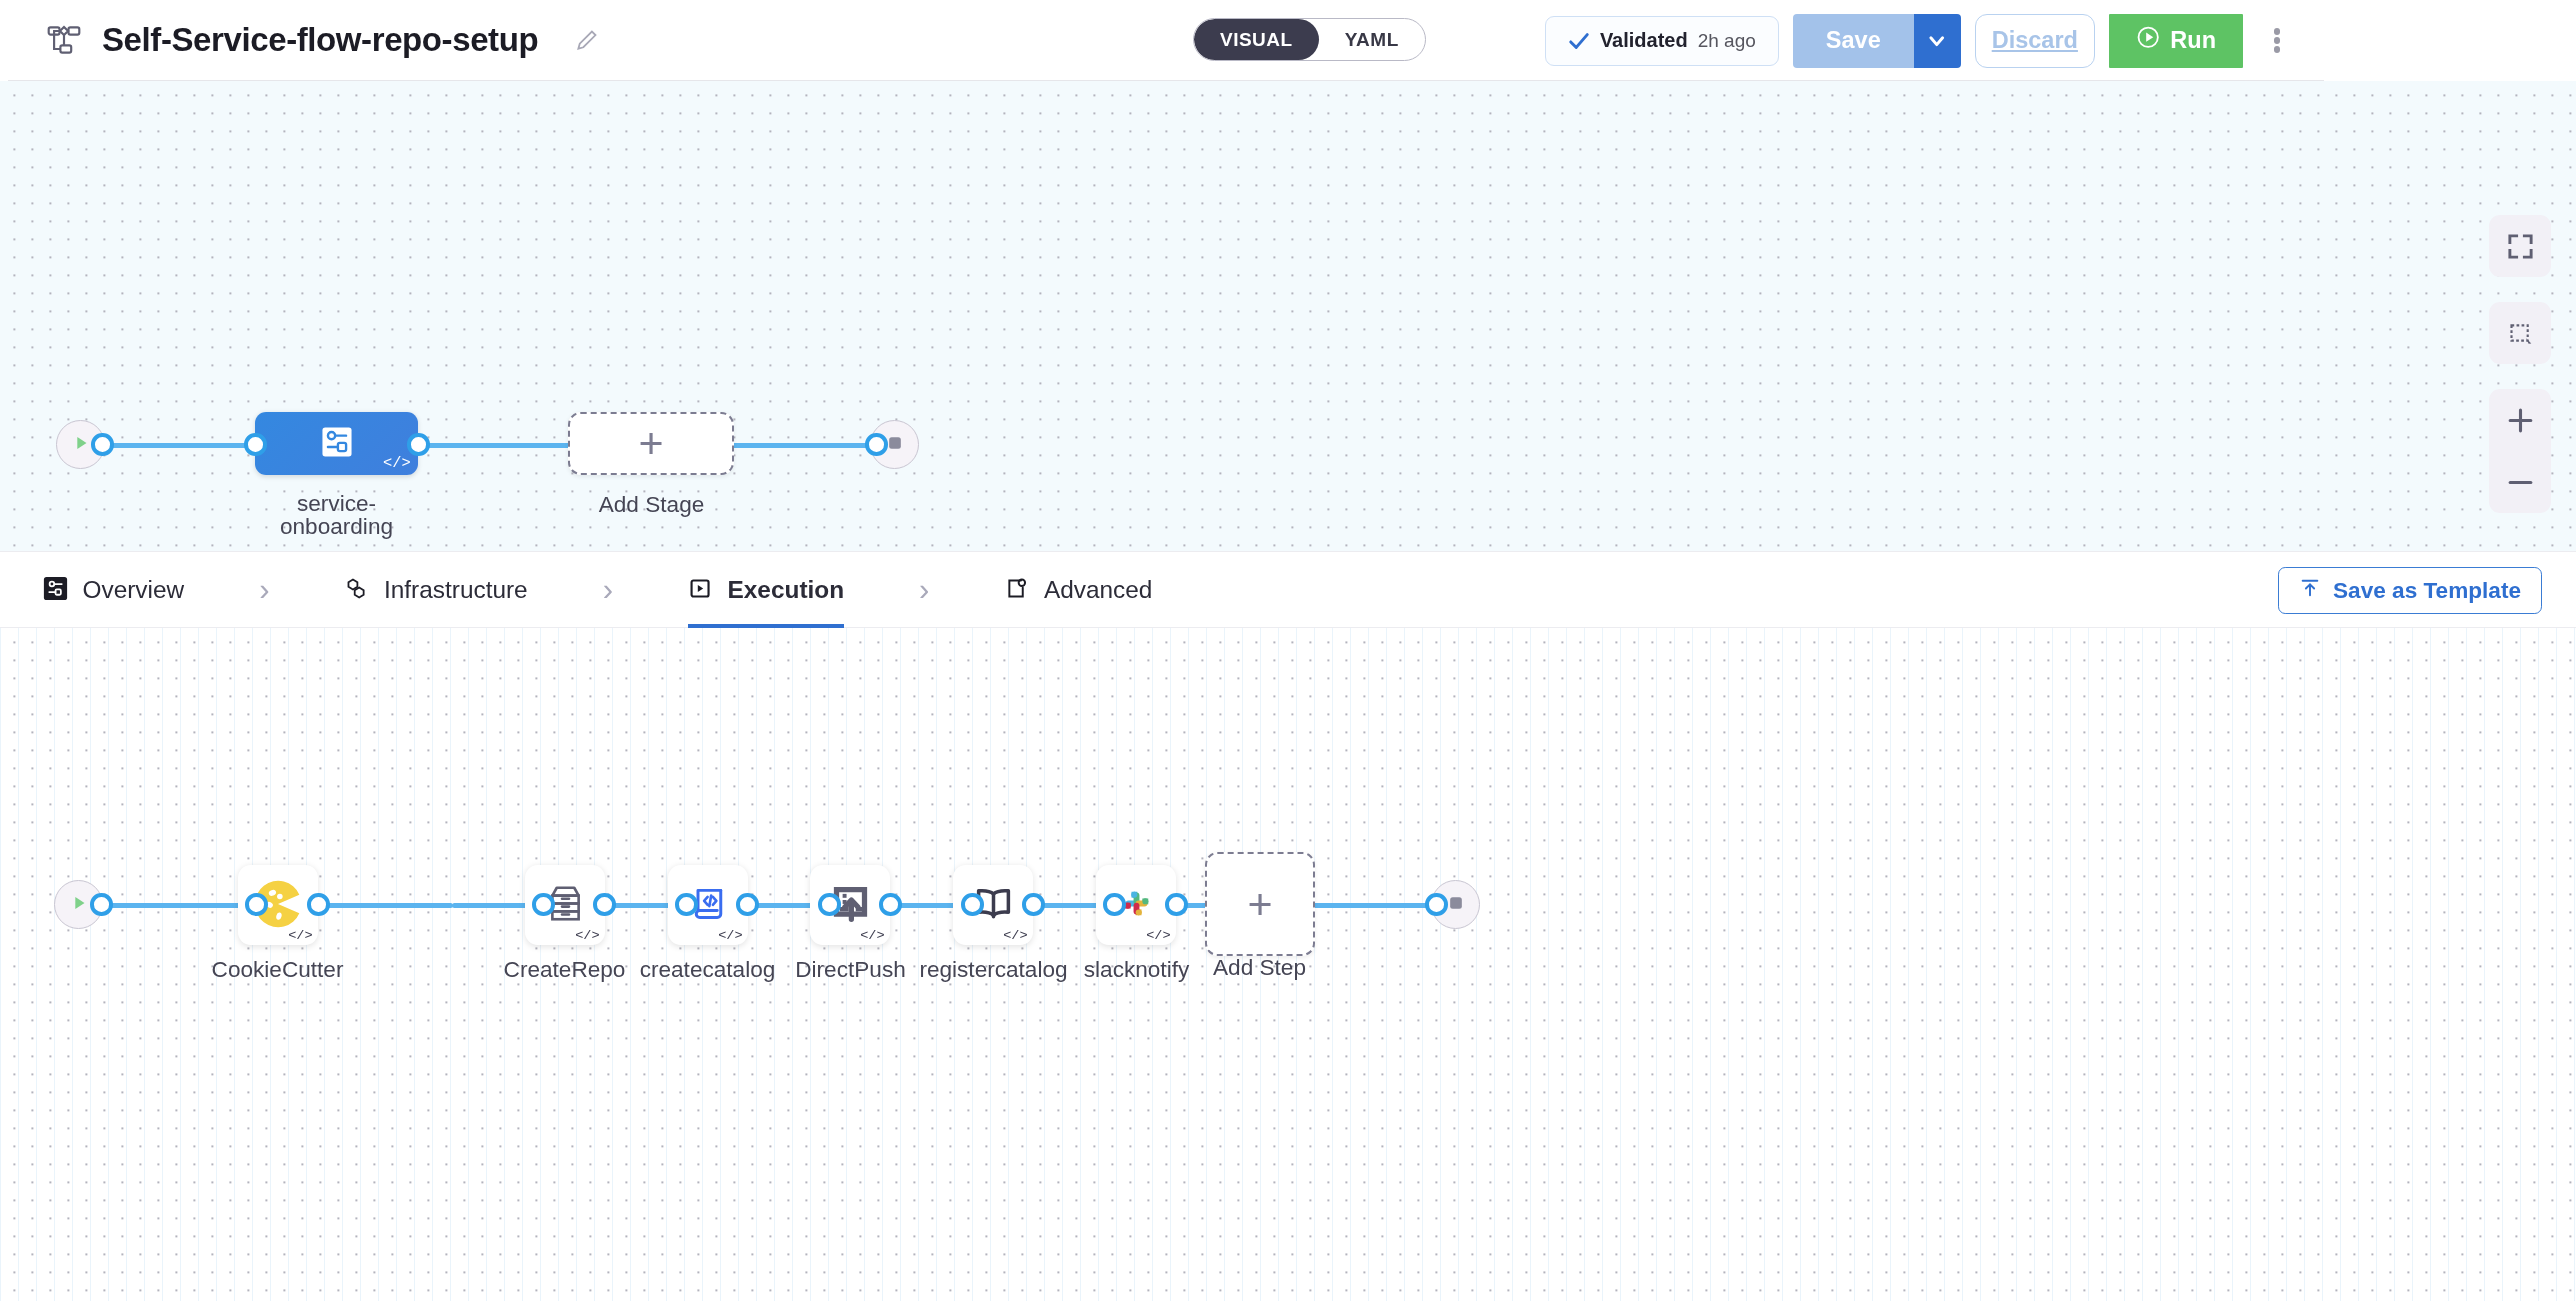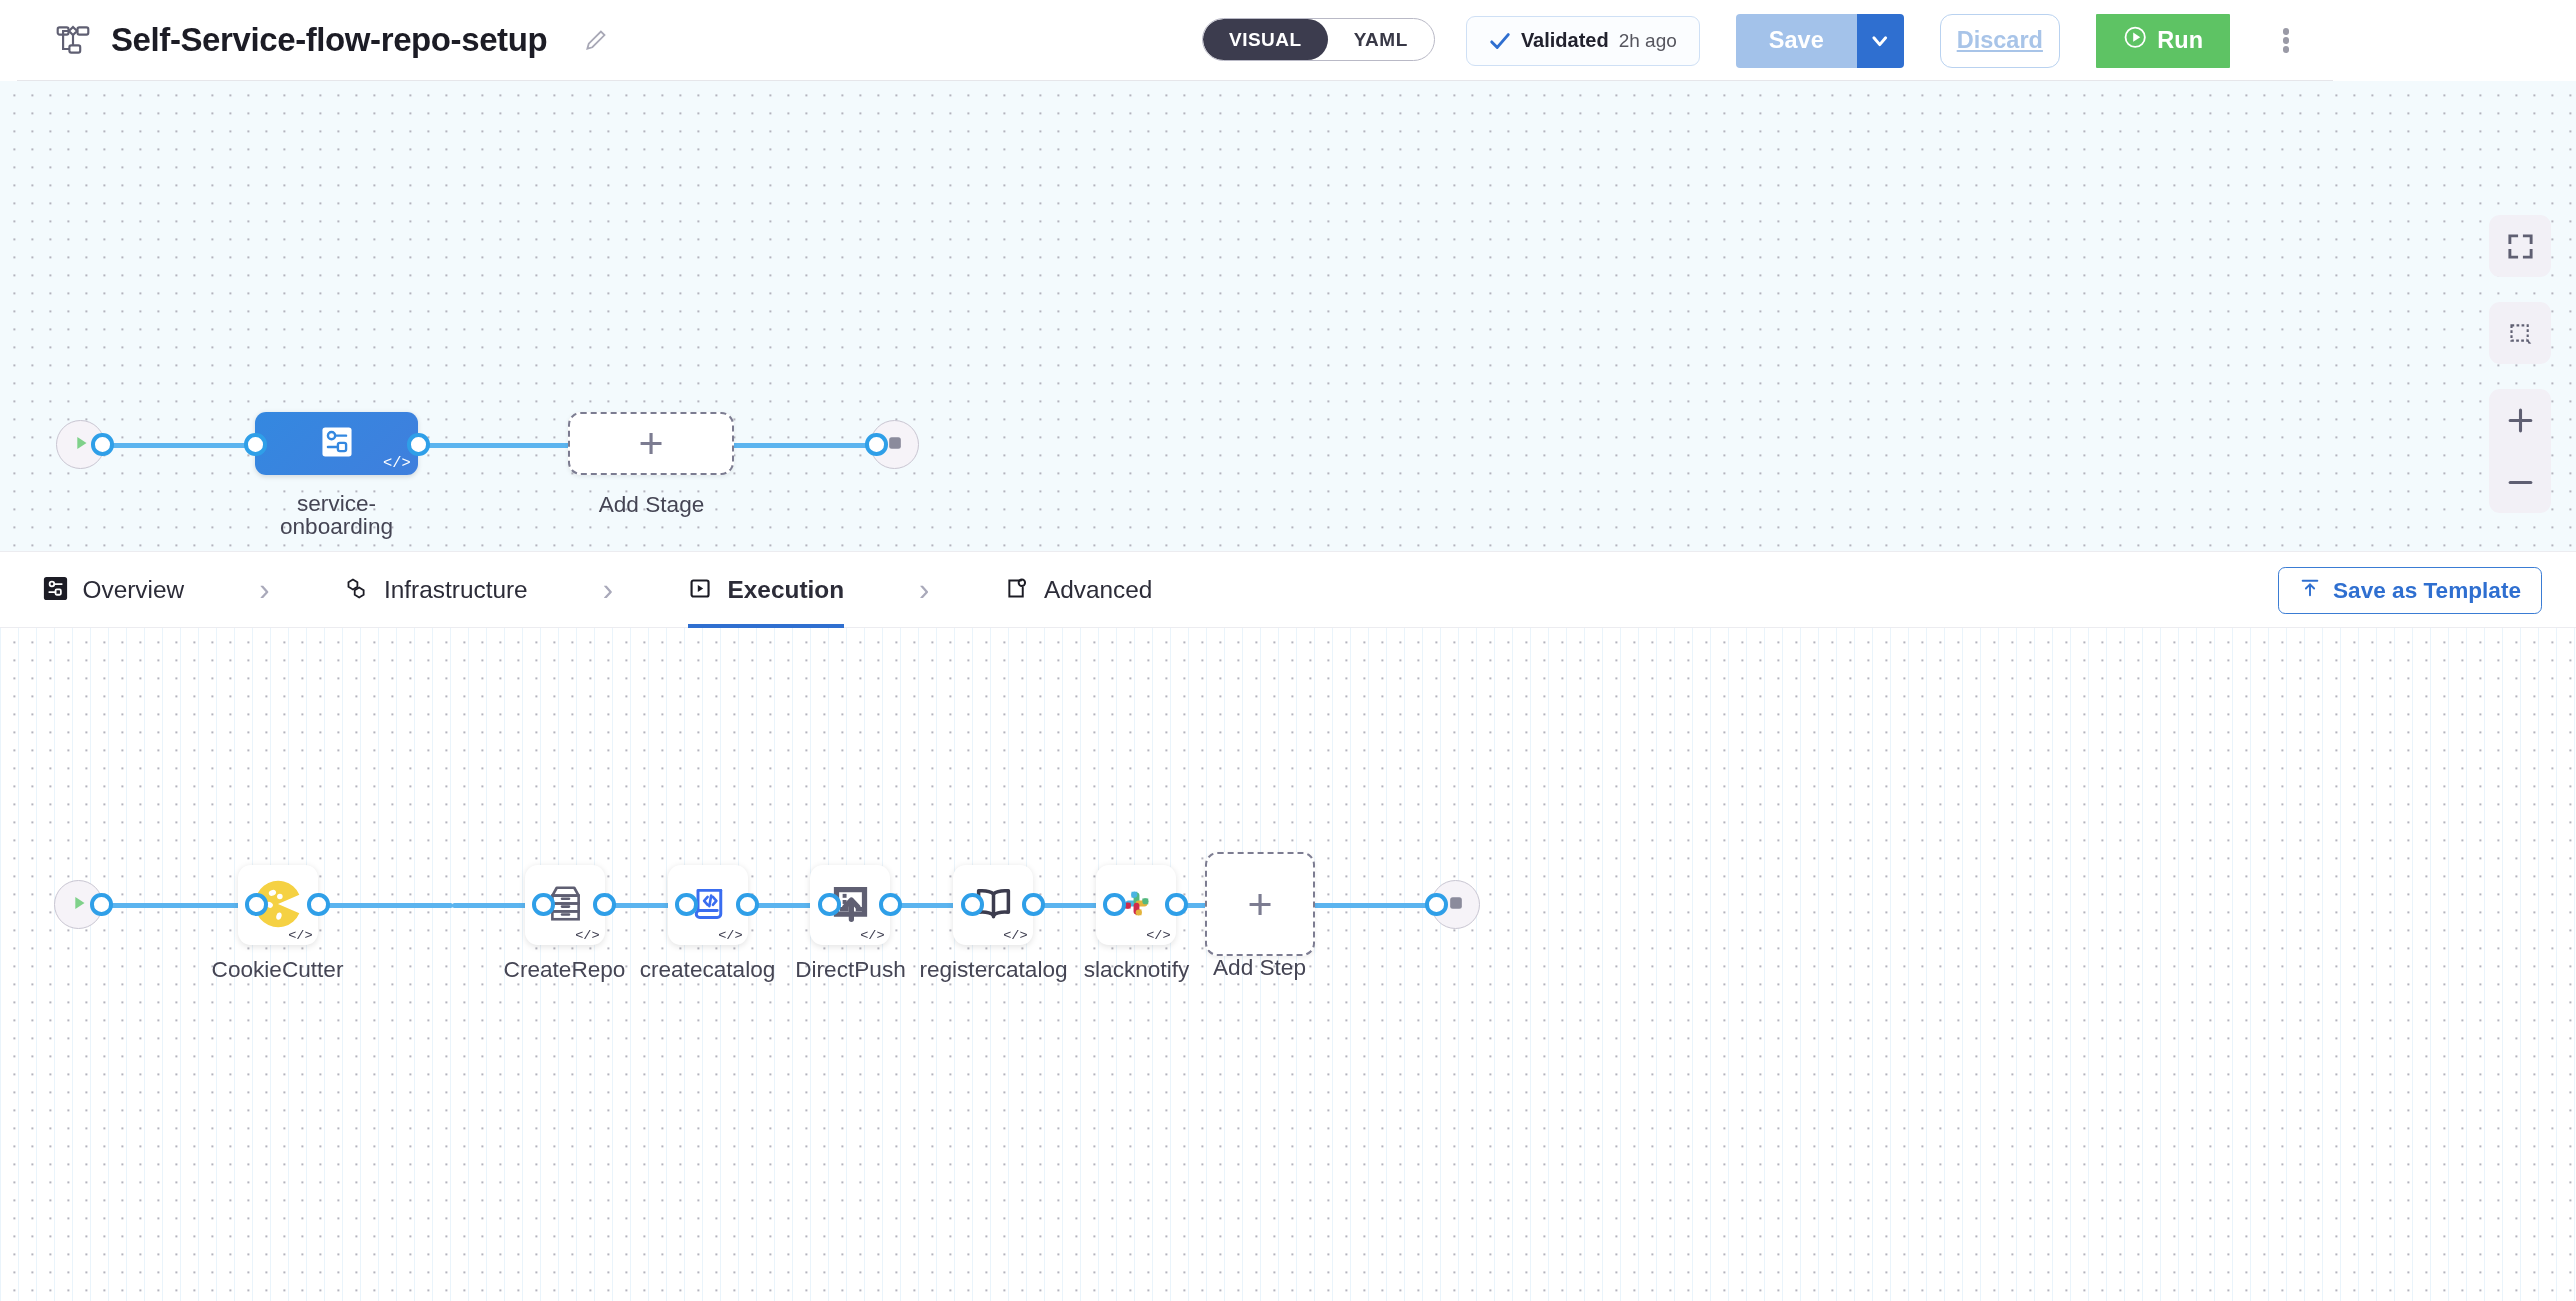--- a/index.html
+++ b/index.html
@@ -5,21 +5,21 @@
   * { box-sizing: border-box; margin: 0; padding: 0; }
   html, body {
     width: 2576px; height: 1302px;
     font-family: "Liberation Sans", sans-serif;
     background: #ffffff;
     overflow: hidden;
   }
 
   
   .header {
-    position: absolute; top: 0; left: 17px;
+    position: absolute; top: 0; left: 8px;
     width: 2316px; height: 81px;
     background: #ffffff;
     border-bottom: 0.9px solid #e6e6ea;
     display: flex; align-items: center;
   }
   .hdr-left { display: flex; align-items: center; padding-left: 38px; gap: 20px; }
   .pipeline-icon { width: 36px; height: 36px; display: block; }
   .pipeline-title {
     font-size: 33px; font-weight: bold; color: #1c1c25;
     letter-spacing: -0.4px; white-space: nowrap;
@@ -36,21 +36,21 @@
   }
   .toggle-opt {
     display: flex; align-items: center; justify-content: center;
     font-size: 19px; font-weight: bold; letter-spacing: 0.5px;
     padding: 0 26px; cursor: pointer; color: #383846;
   }
   .toggle-opt.active { background: #3c3c4e; color: #ffffff; border-radius: 904px; }
 
   .hdr-right {
     position: absolute; right: 27px; top: 0; height: 81px;
-    display: flex; align-items: center; gap: 36px;
+    display: flex; align-items: center; gap: 14px;
   }
   .validated-chip {
     display: flex; align-items: center; gap: 10px;
     border: 0.9px solid #cfe0f5; border-radius: 9px;
     background: #fbfdff; height: 50px; padding: 0 22px;
   }
   .validated-check { width: 22px; height: 22px; }
   .validated-label { font-size: 20px; color: #22222e; font-weight: bold; }
   .validated-time { font-size: 19px; color: #56565f; }
 

